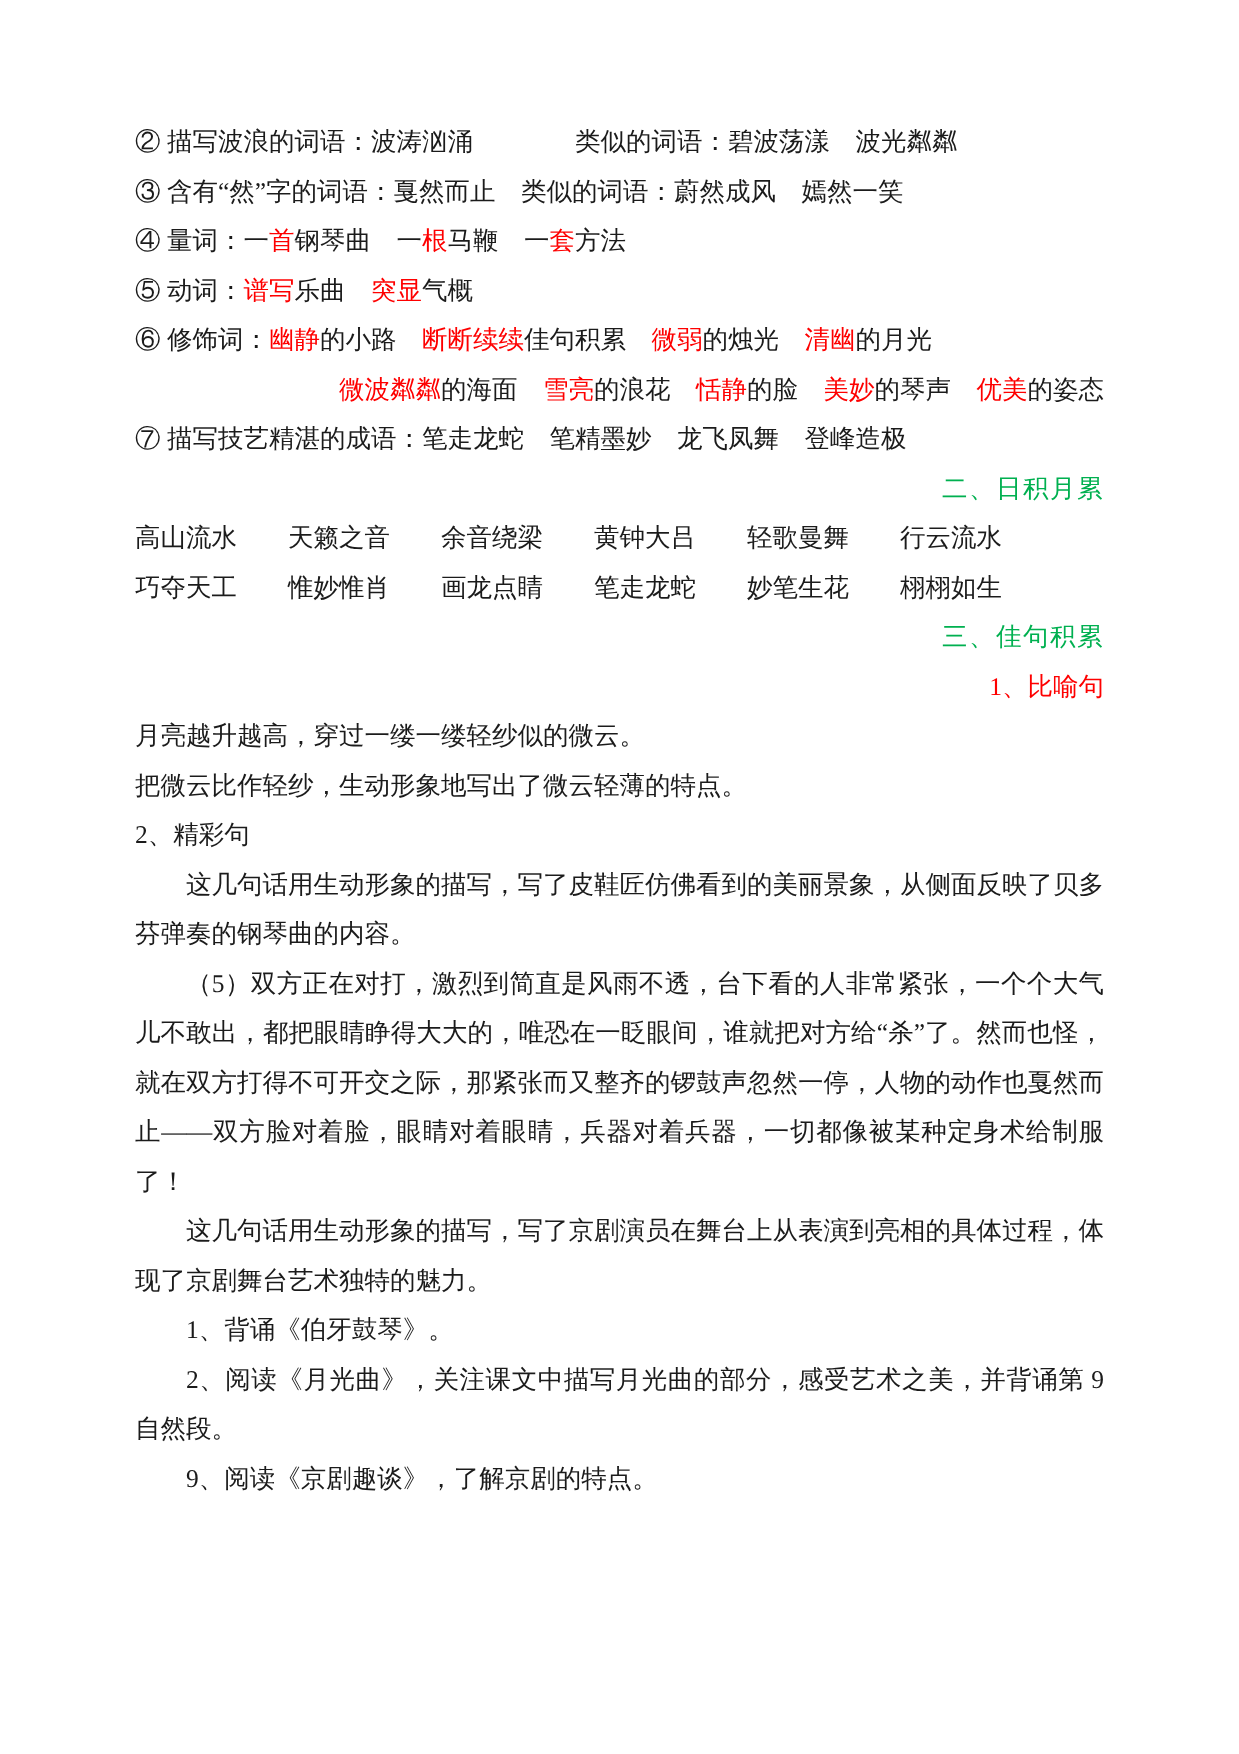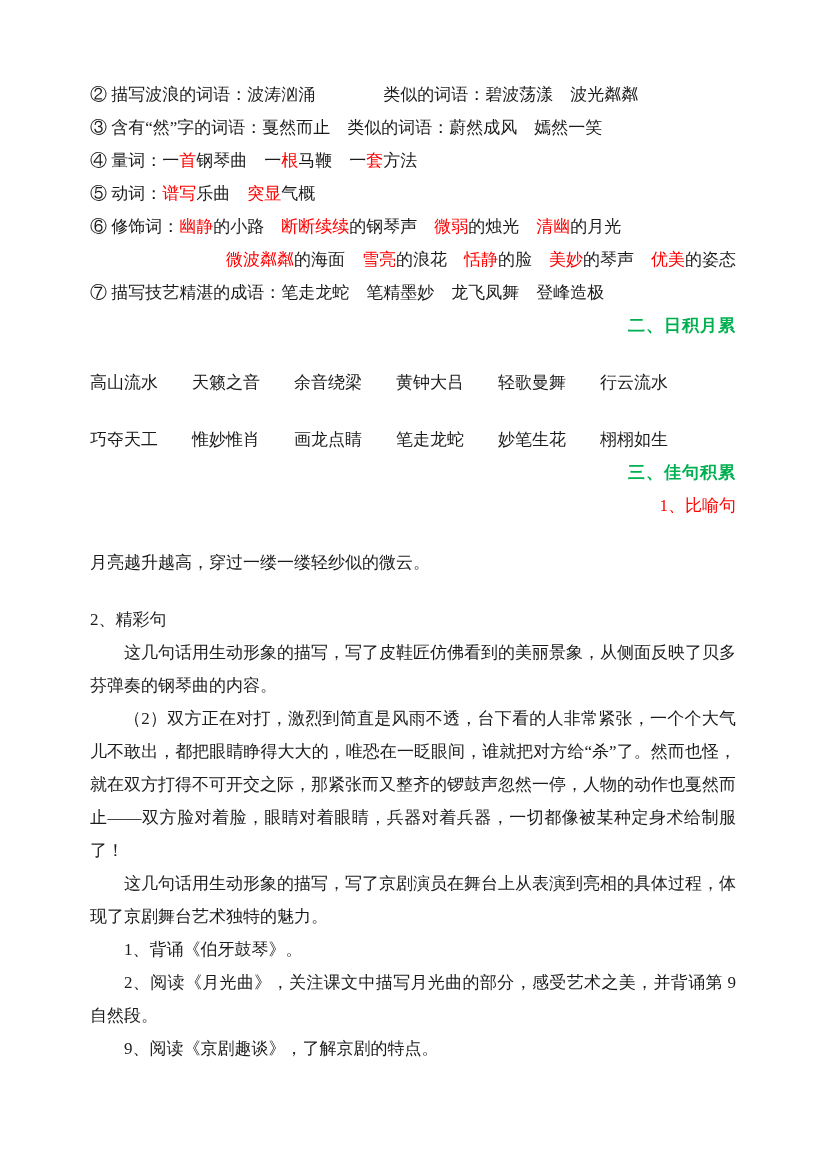--- a/index.html
+++ b/index.html
@@ -16,48 +16,49 @@
   }
   #doc {
     box-sizing: border-box;
     width: 826px;
     height: 1169px;
     padding: 78px 90px 35px 90px;
   }
   .block { margin: 0; padding: 0; text-align: right; }
   .item        { text-align: left; white-space: nowrap; }
   .item-cont   { padding-left: 92px; white-space: nowrap; }
-  .plain       { text-align: left; margin-top: 24px; }
+  .plain       { text-align: left; }
   .para        { text-align: justify; text-indent: 2em; }
   .h-green {
     color: var(--green, #00b050);
     font-family: "Liberation Sans", "DejaVu Sans", sans-serif;
-    font-weight: 700;
+    font-weight: 400;
     letter-spacing: 1px;
   }
   .h-red { color: var(--red, #ff0000); }
   .red   { color: var(--red, #ff0000); }
 </style>
 </head>
 <body style="background: rgb(255, 255, 255);">
 
 <div id="doc">
     <div class="block item"><span>② 描写波浪的词语：波涛汹涌　　　　类似的词语：碧波荡漾　波光粼粼</span></div>
     <div class="block item"><span>③ 含有“然”字的词语：戛然而止　类似的词语：蔚然成风　嫣然一笑</span></div>
     <div class="block item"><span>④ 量词：一</span><span class="red">首</span><span>钢琴曲　一</span><span class="red">根</span><span>马鞭　一</span><span class="red">套</span><span>方法</span></div>
     <div class="block item"><span>⑤ 动词：</span><span class="red">谱写</span><span>乐曲　</span><span class="red">突显</span><span>气概</span></div>
-    <div class="block item"><span>⑥ 修饰词：</span><span class="red">幽静</span><span>的小路　</span><span class="red">断断续续</span><span>的钢琴声　</span><span class="red">微弱</span><span>的烛光　</span><span class="red">清幽</span><span>的月光</span></div>
+    <div class="block item"><span>⑥ 修饰词：</span><span class="red">幽静</span><span>的小路　</span><span class="red">断断续续</span><span>佳句积累　</span><span class="red">微弱</span><span>的烛光　</span><span class="red">清幽</span><span>的月光</span></div>
     <div class="block item-cont"><span class="red">微波粼粼</span><span>的海面　</span><span class="red">雪亮</span><span>的浪花　</span><span class="red">恬静</span><span>的脸　</span><span class="red">美妙</span><span>的琴声　</span><span class="red">优美</span><span>的姿态</span></div>
     <div class="block item"><span>⑦ 描写技艺精湛的成语：笔走龙蛇　笔精墨妙　龙飞凤舞　登峰造极</span></div>
     <div class="block h-green"><span>二、日积月累</span></div>
     <div class="block plain"><span>高山流水　　天籁之音　　余音绕梁　　黄钟大吕　　轻歌曼舞　　行云流水</span></div>
     <div class="block plain"><span>巧夺天工　　惟妙惟肖　　画龙点睛　　笔走龙蛇　　妙笔生花　　栩栩如生</span></div>
     <div class="block h-green"><span>三、佳句积累</span></div>
     <div class="block h-red"><span>1、比喻句</span></div>
     <div class="block plain"><span>月亮越升越高，穿过一缕一缕轻纱似的微云。</span></div>
+    <div class="block plain"><span>把微云比作轻纱，生动形象地写出了微云轻薄的特点。</span></div>
     <div class="block plain"><span>2、精彩句</span></div>
     <div class="block para"><span>这几句话用生动形象的描写，写了皮鞋匠仿佛看到的美丽景象，从侧面反映了贝多芬弹奏的钢琴曲的内容。</span></div>
-    <div class="block para"><span>（2）双方正在对打，激烈到简直是风雨不透，台下看的人非常紧张，一个个大气儿不敢出，都把眼睛睁得大大的，唯恐在一眨眼间，谁就把对方给“杀”了。然而也怪，就在双方打得不可开交之际，那紧张而又整齐的锣鼓声忽然一停，人物的动作也戛然而止——双方脸对着脸，眼睛对着眼睛，兵器对着兵器，一切都像被某种定身术给制服了！</span></div>
+    <div class="block para"><span>（5）双方正在对打，激烈到简直是风雨不透，台下看的人非常紧张，一个个大气儿不敢出，都把眼睛睁得大大的，唯恐在一眨眼间，谁就把对方给“杀”了。然而也怪，就在双方打得不可开交之际，那紧张而又整齐的锣鼓声忽然一停，人物的动作也戛然而止——双方脸对着脸，眼睛对着眼睛，兵器对着兵器，一切都像被某种定身术给制服了！</span></div>
     <div class="block para"><span>这几句话用生动形象的描写，写了京剧演员在舞台上从表演到亮相的具体过程，体现了京剧舞台艺术独特的魅力。</span></div>
     <div class="block para"><span>1、背诵《伯牙鼓琴》。</span></div>
     <div class="block para"><span>2、阅读《月光曲》，关注课文中描写月光曲的部分，感受艺术之美，并背诵第 9 自然段。</span></div>
     <div class="block para"><span>9、阅读《京剧趣谈》，了解京剧的特点。</span></div>
   </div>
 
 </body></html>

